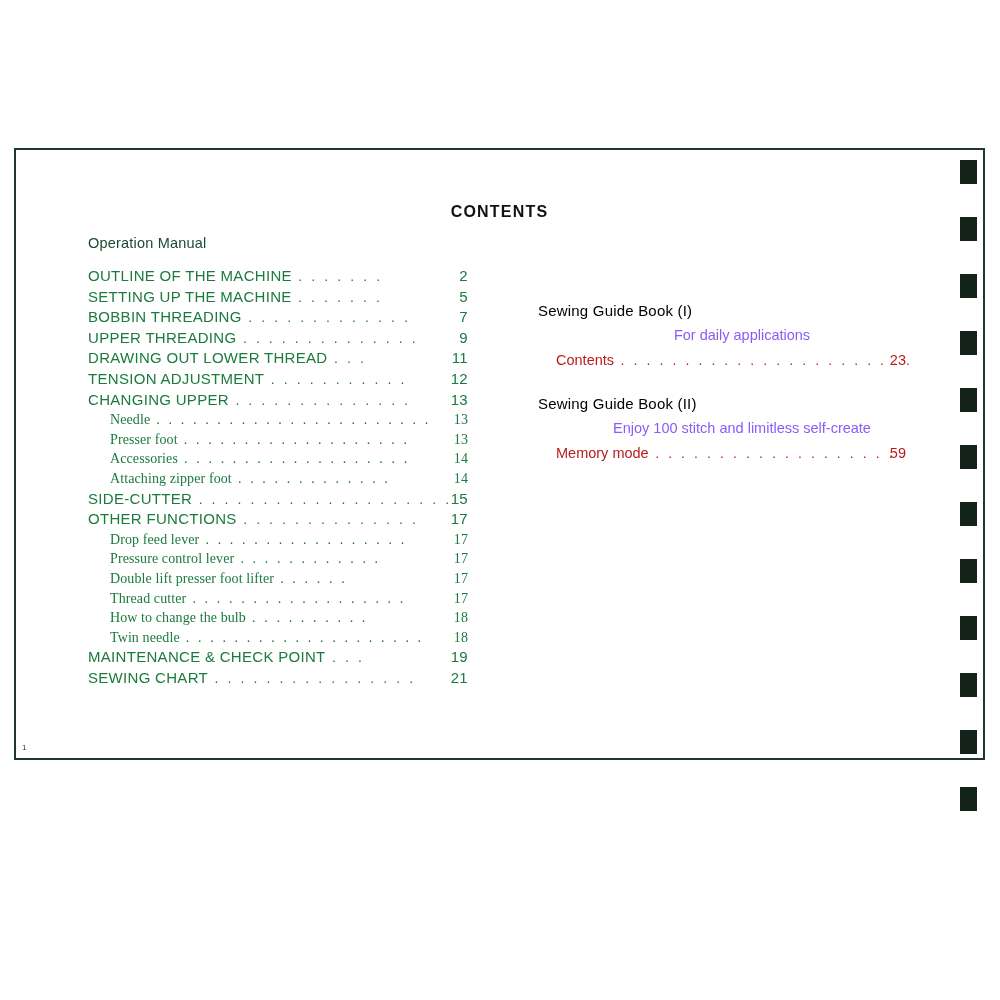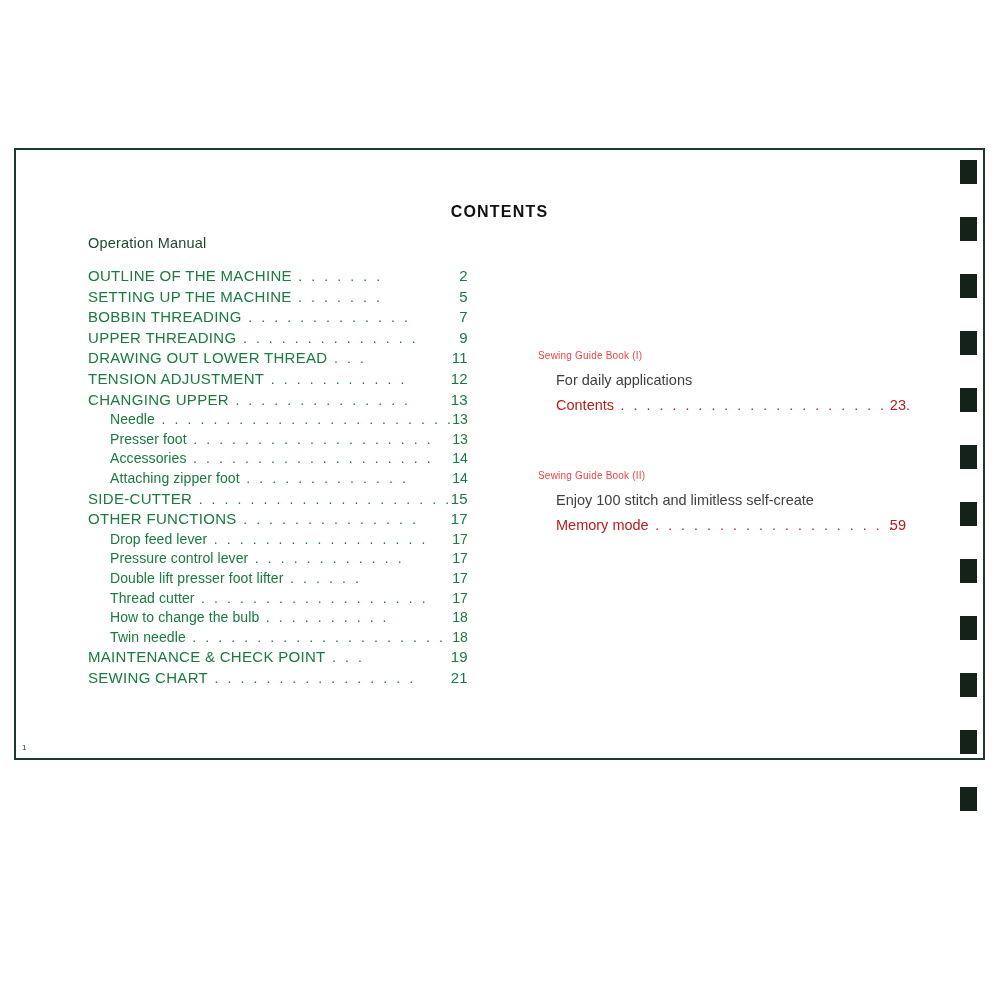--- a/index.html
+++ b/index.html
@@ -64,46 +64,46 @@
   .toc-line {
     display: block;
     position: relative;
     color: #1b7a3e;
     font-size: 15px;
     line-height: 19.6px;
     white-space: nowrap;
     font-family: "Liberation Sans", sans-serif;
   }
   .toc-line.lvl1 { padding-left: 0px; letter-spacing: 0.3px; }
-  .toc-line.lvl2 { padding-left: 22px; font-size: 14px; letter-spacing: 0.1px; }
+  .toc-line.lvl2 { padding-left: 22px; font-size: 14px; letter-spacing: 0.1px; font-family: Liberation Serif, serif; }
 
   .toc-label { }
   .toc-dots {
     letter-spacing: 2.6px;
     font-size: 14px;
   }
   .toc-page {
     position: absolute;
     right: 0;
     top: 0;
   }
 
   .r-group { margin-bottom: 18px; }
   .r-head {
-    color: #ef4444;
-    font-size: 10px;
+    color: #000000;
+    font-size: 15px;
     line-height: 25px;
     letter-spacing: 0.2px;
-    margin-top: 45px;
   }
   .r-sub {
-    color: #404040;
+    color: #8b5cf6;
     font-size: 14.5px;
     line-height: 25px;
     padding-left: 18px;
+    text-align: center;
   }
   .r-entry {
     position: relative;
     color: #b91c1c;
     font-size: 14.5px;
     line-height: 25px;
     padding-left: 18px;
     white-space: nowrap;
   }
   .r-entry .toc-dots { letter-spacing: 2.6px; font-size: 14px; }

